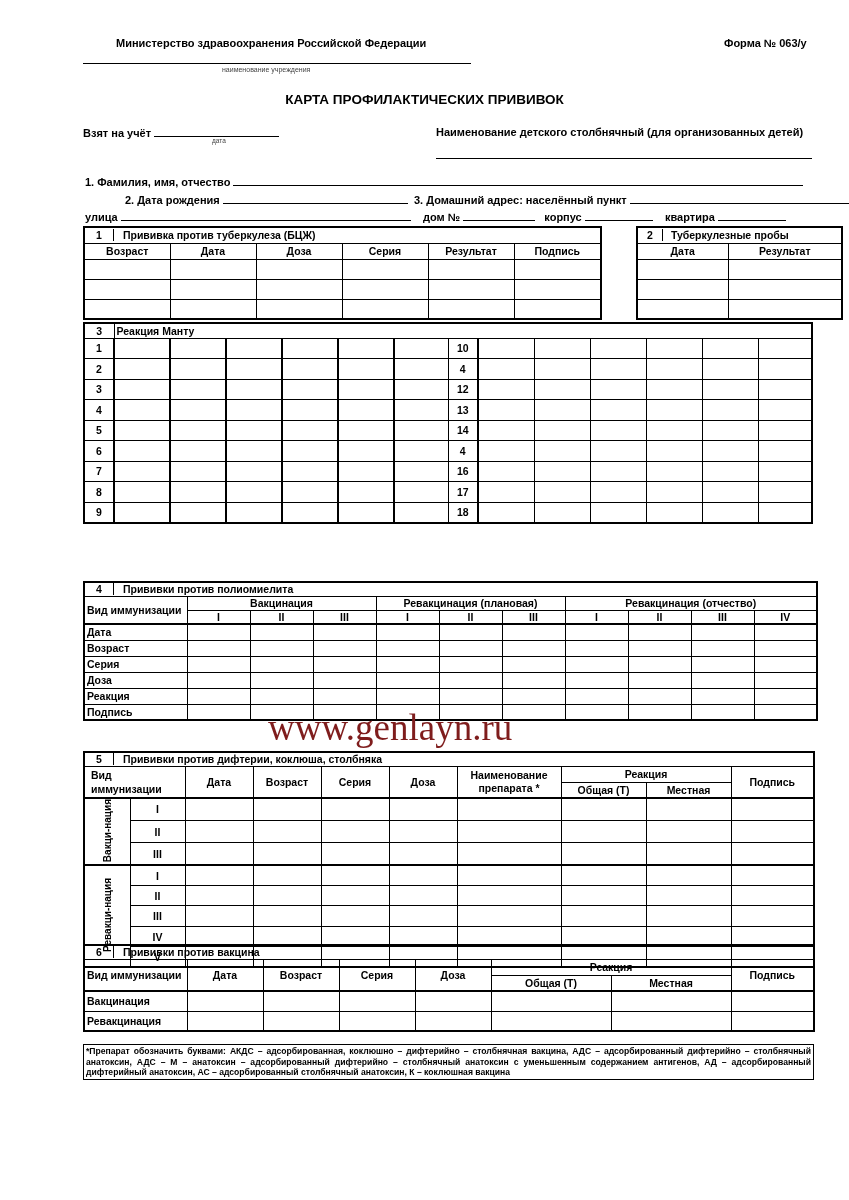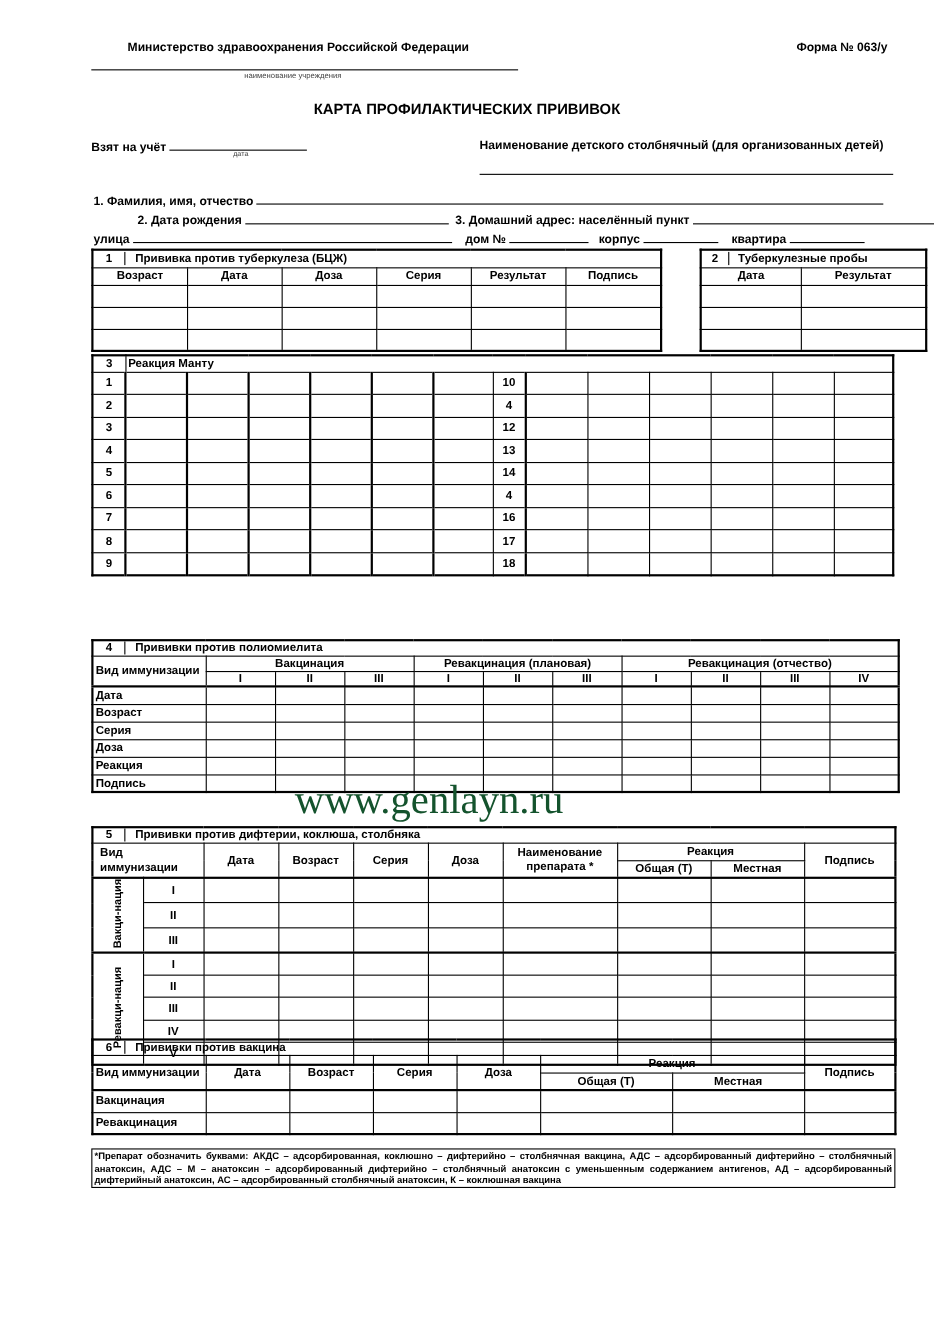--- a/index.html
+++ b/index.html
@@ -14,21 +14,21 @@
   .field { font-size:11px; font-weight:bold; white-space:nowrap; }
   .uline { display:inline-block; border-bottom:1px solid #000; height:10px; vertical-align:baseline; }
   .caption-small { font-size:6.5px; color:#444; }
 
   table.f { position:absolute; border-collapse:collapse; table-layout:fixed; font-size:10.5px; font-weight:bold; }
   table.f td { border:1px solid #000; padding:0 2px; text-align:center; vertical-align:middle; overflow:hidden; white-space:nowrap; }
   table.f { border:2px solid #000; }
   table.f td.l { text-align:left; }
   .vert { writing-mode:vertical-rl; transform:rotate(180deg); font-size:10px; font-weight:bold; line-height:11px; white-space:normal; text-align:center; display:inline-block; }
   .note { left:83px; top:1044px; width:725px; border:1.5px solid #000; font-size:8.6px; font-weight:bold; line-height:10.5px; padding:1px 2px; text-align:justify; }
-  .watermark { left:268px; top:706px; font-family:"Liberation Serif", serif; font-size:37px; color:#14532d; letter-spacing:0px; }
+  .watermark { left:268px; top:706px; font-family:"Liberation Serif", serif; font-size:37px; color:#7f1d1d; letter-spacing:0px; }
 </style>
 </head>
 <body>
 
 <div class="abs hdr-ministry">Министерство здравоохранения Российской Федерации</div>
 <div class="abs hdr-form">Форма № 063/у</div>
 <div class="abs inst-line"></div>
 <div class="abs inst-caption">наименование учреждения</div>
 <div class="abs title">КАРТА ПРОФИЛАКТИЧЕСКИХ ПРИВИВОК</div>
 

